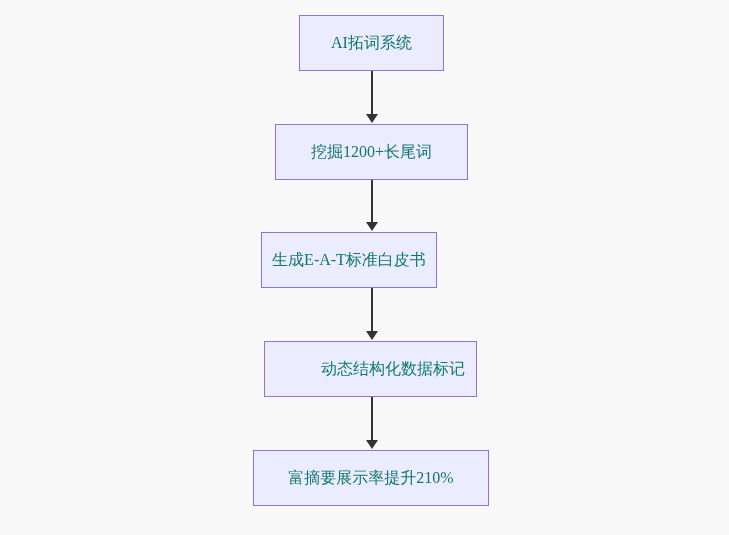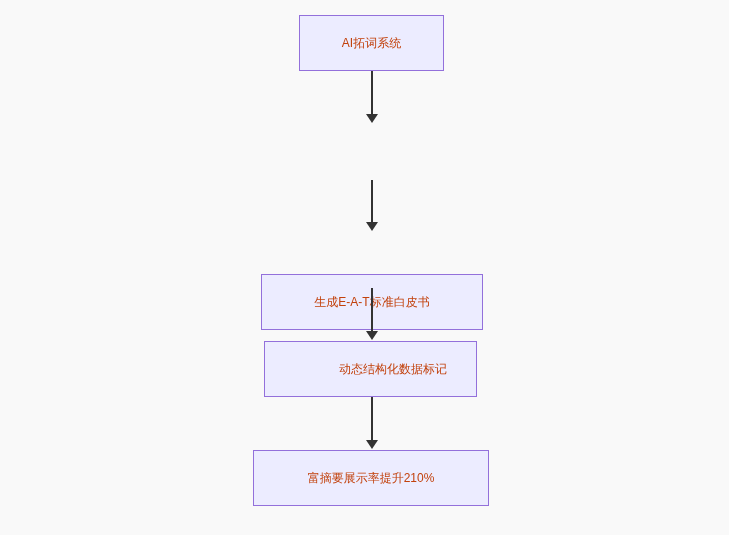--- a/index.html
+++ b/index.html
@@ -16,32 +16,33 @@
   .canvas {
     position: relative;
     width: 729px;
     height: 535px;
   }
   .node {
     position: absolute;
     box-sizing: border-box;
     background: #ECECFF;
     border: 1px solid #9370DB;
-    color: #c2410c;
-    font-size: 12px;
+    color: #0f766e;
+    font-size: 16px;
     display: flex;
     align-items: center;
     justify-content: center;
     text-align: center;
     height: 56px;
     white-space: nowrap;
+    font-family: Liberation Serif, serif;
   }
   .node-1 { left: 299px; top: 15px;  width: 145px; }
   .node-2 { left: 275px; top: 124px; width: 193px; }
-  .node-3 { left: 261px; top: 232px; width: 222px; margin-top: 42px; }
+  .node-3 { left: 261px; top: 232px; width: 176px; }
   .node-4 { left: 264px; top: 341px; width: 213px; padding-left: 45px; }
   .node-5 { left: 253px; top: 450px; width: 236px; align-items: center; }
 
   .edge {
     position: absolute;
     left: 366px;
     width: 12px;
     display: flex;
     flex-direction: column;
     align-items: center;
@@ -70,20 +71,23 @@
 
   <div class="node node-1">
     <span>AI拓词系统</span>
   </div>
 
   <div class="edge edge-1">
     <div class="shaft"></div>
     <div class="head"></div>
   </div>
 
+  <div class="node node-2">
+    <span>挖掘1200+长尾词</span>
+  </div>
 
   <div class="edge edge-2">
     <div class="shaft"></div>
     <div class="head"></div>
   </div>
 
   <div class="node node-3">
     <span>生成E-A-T标准白皮书</span>
   </div>
 

